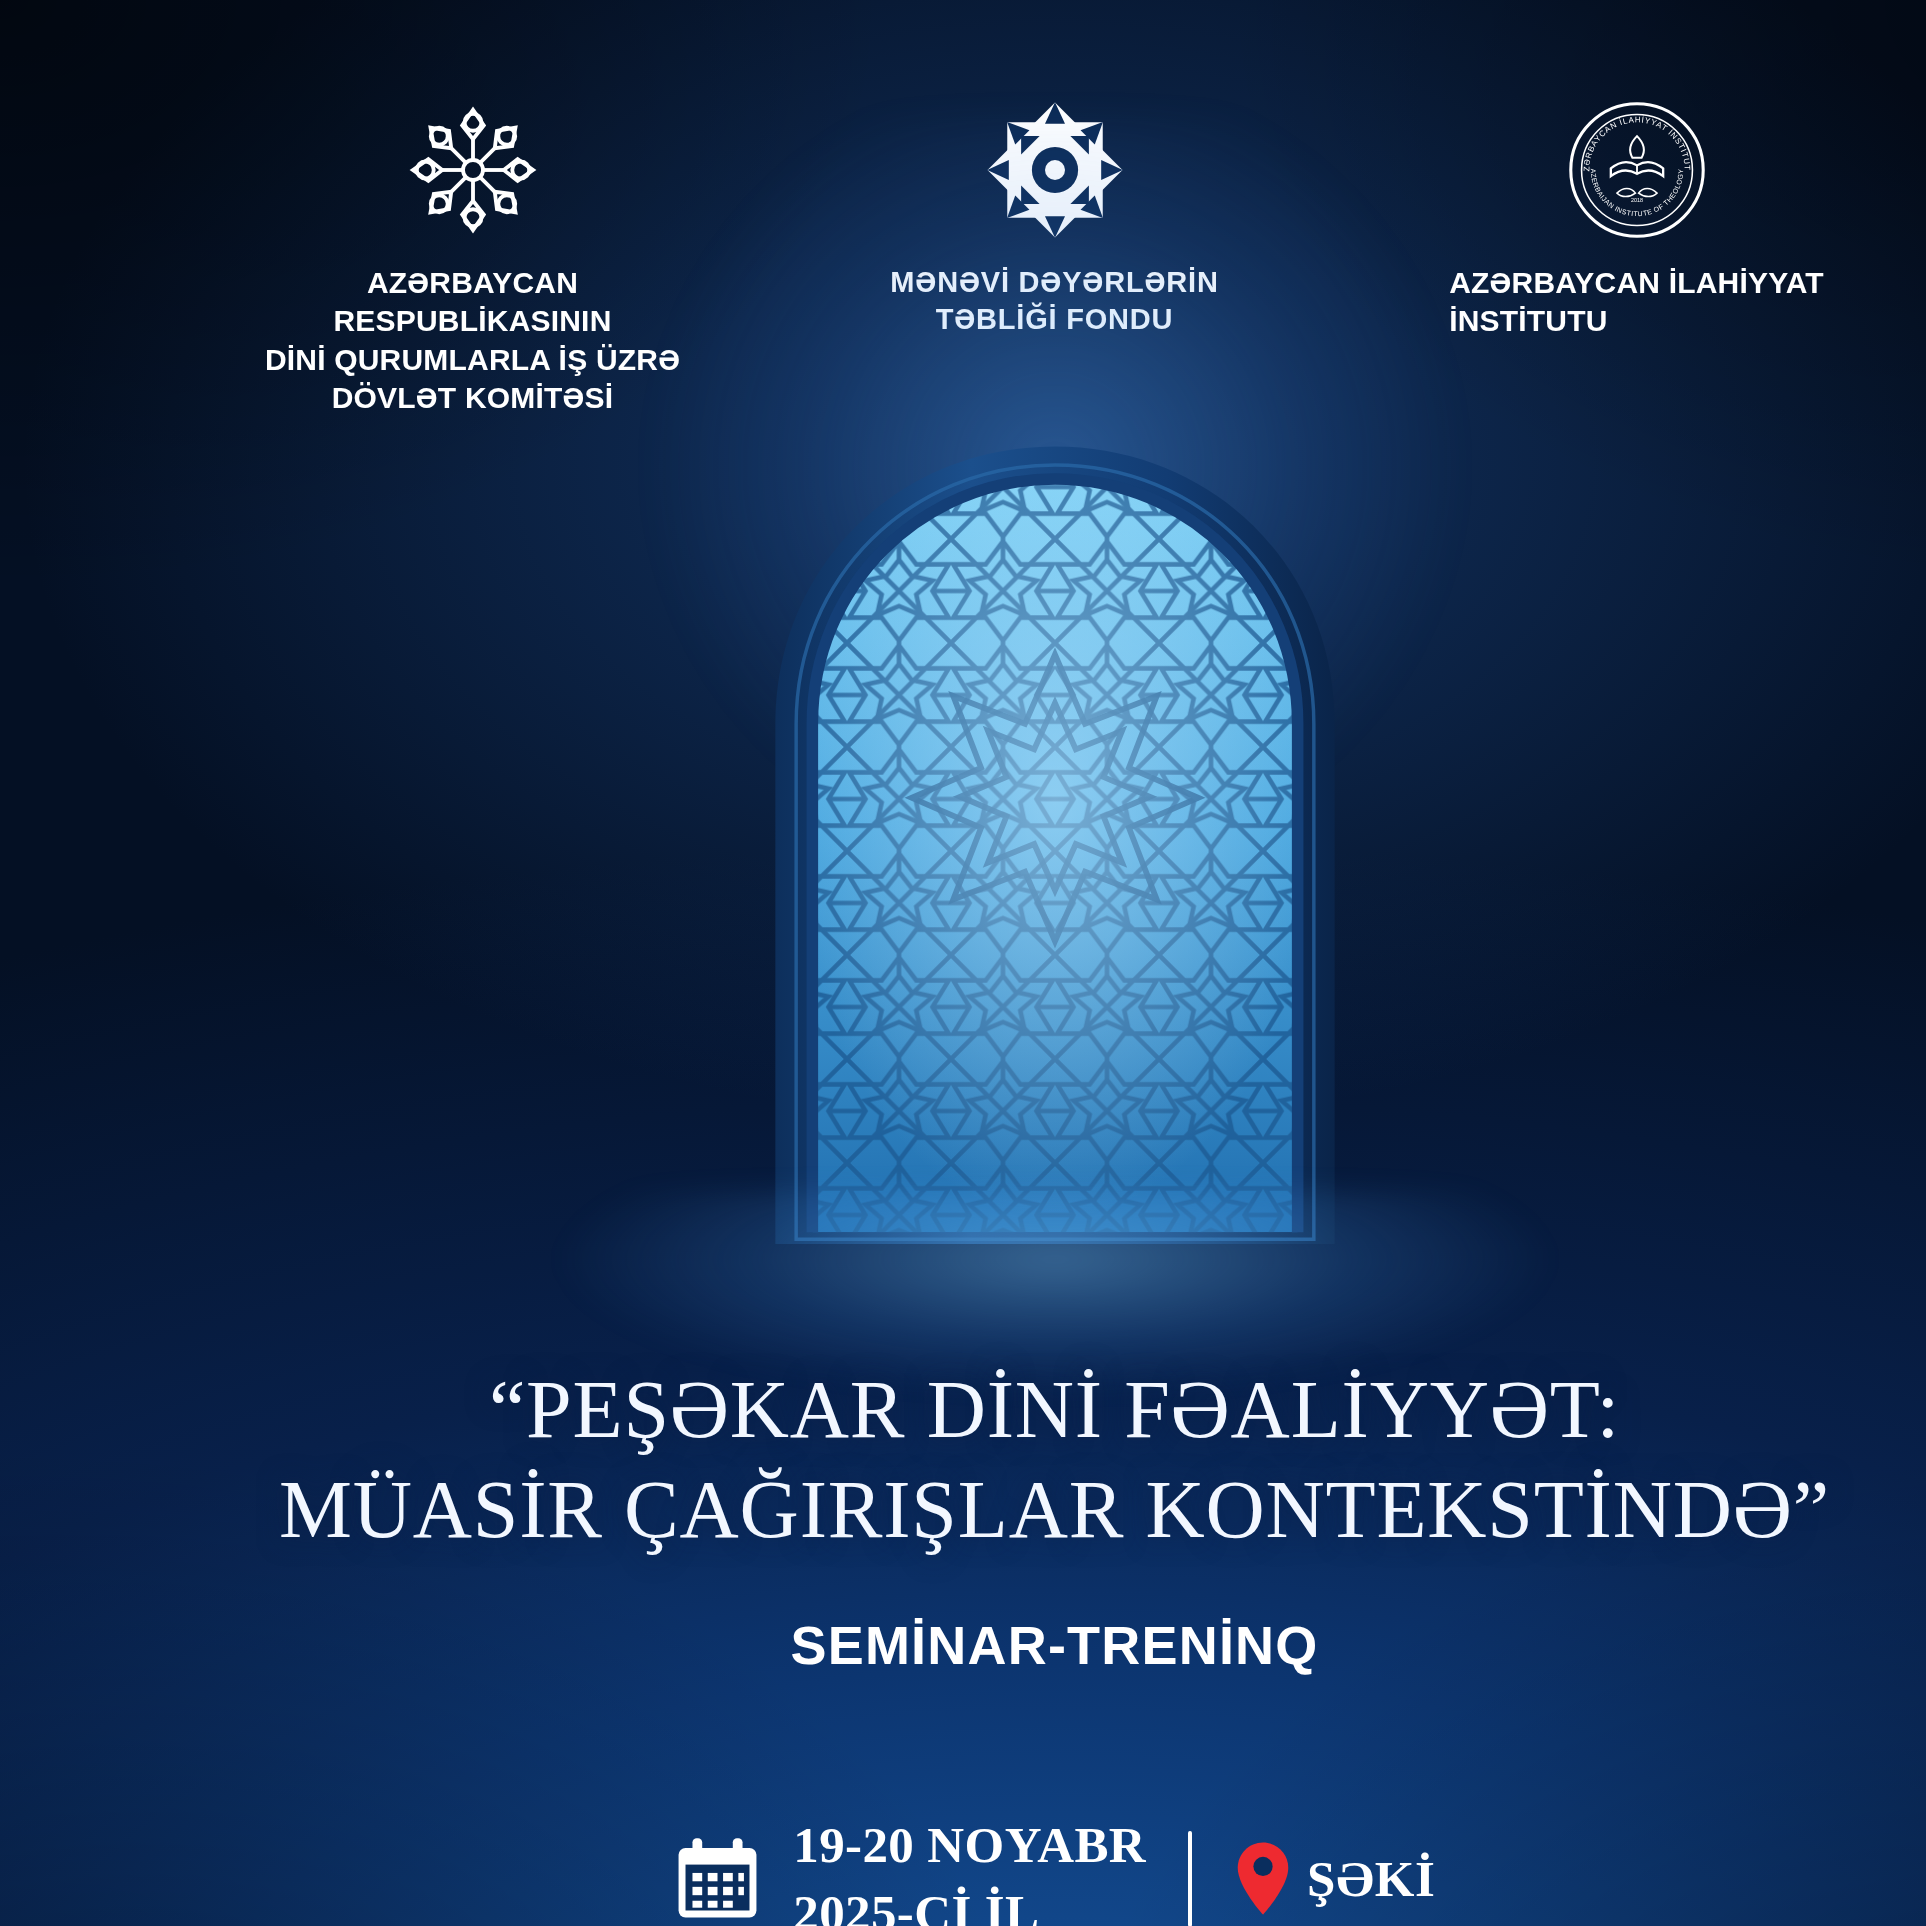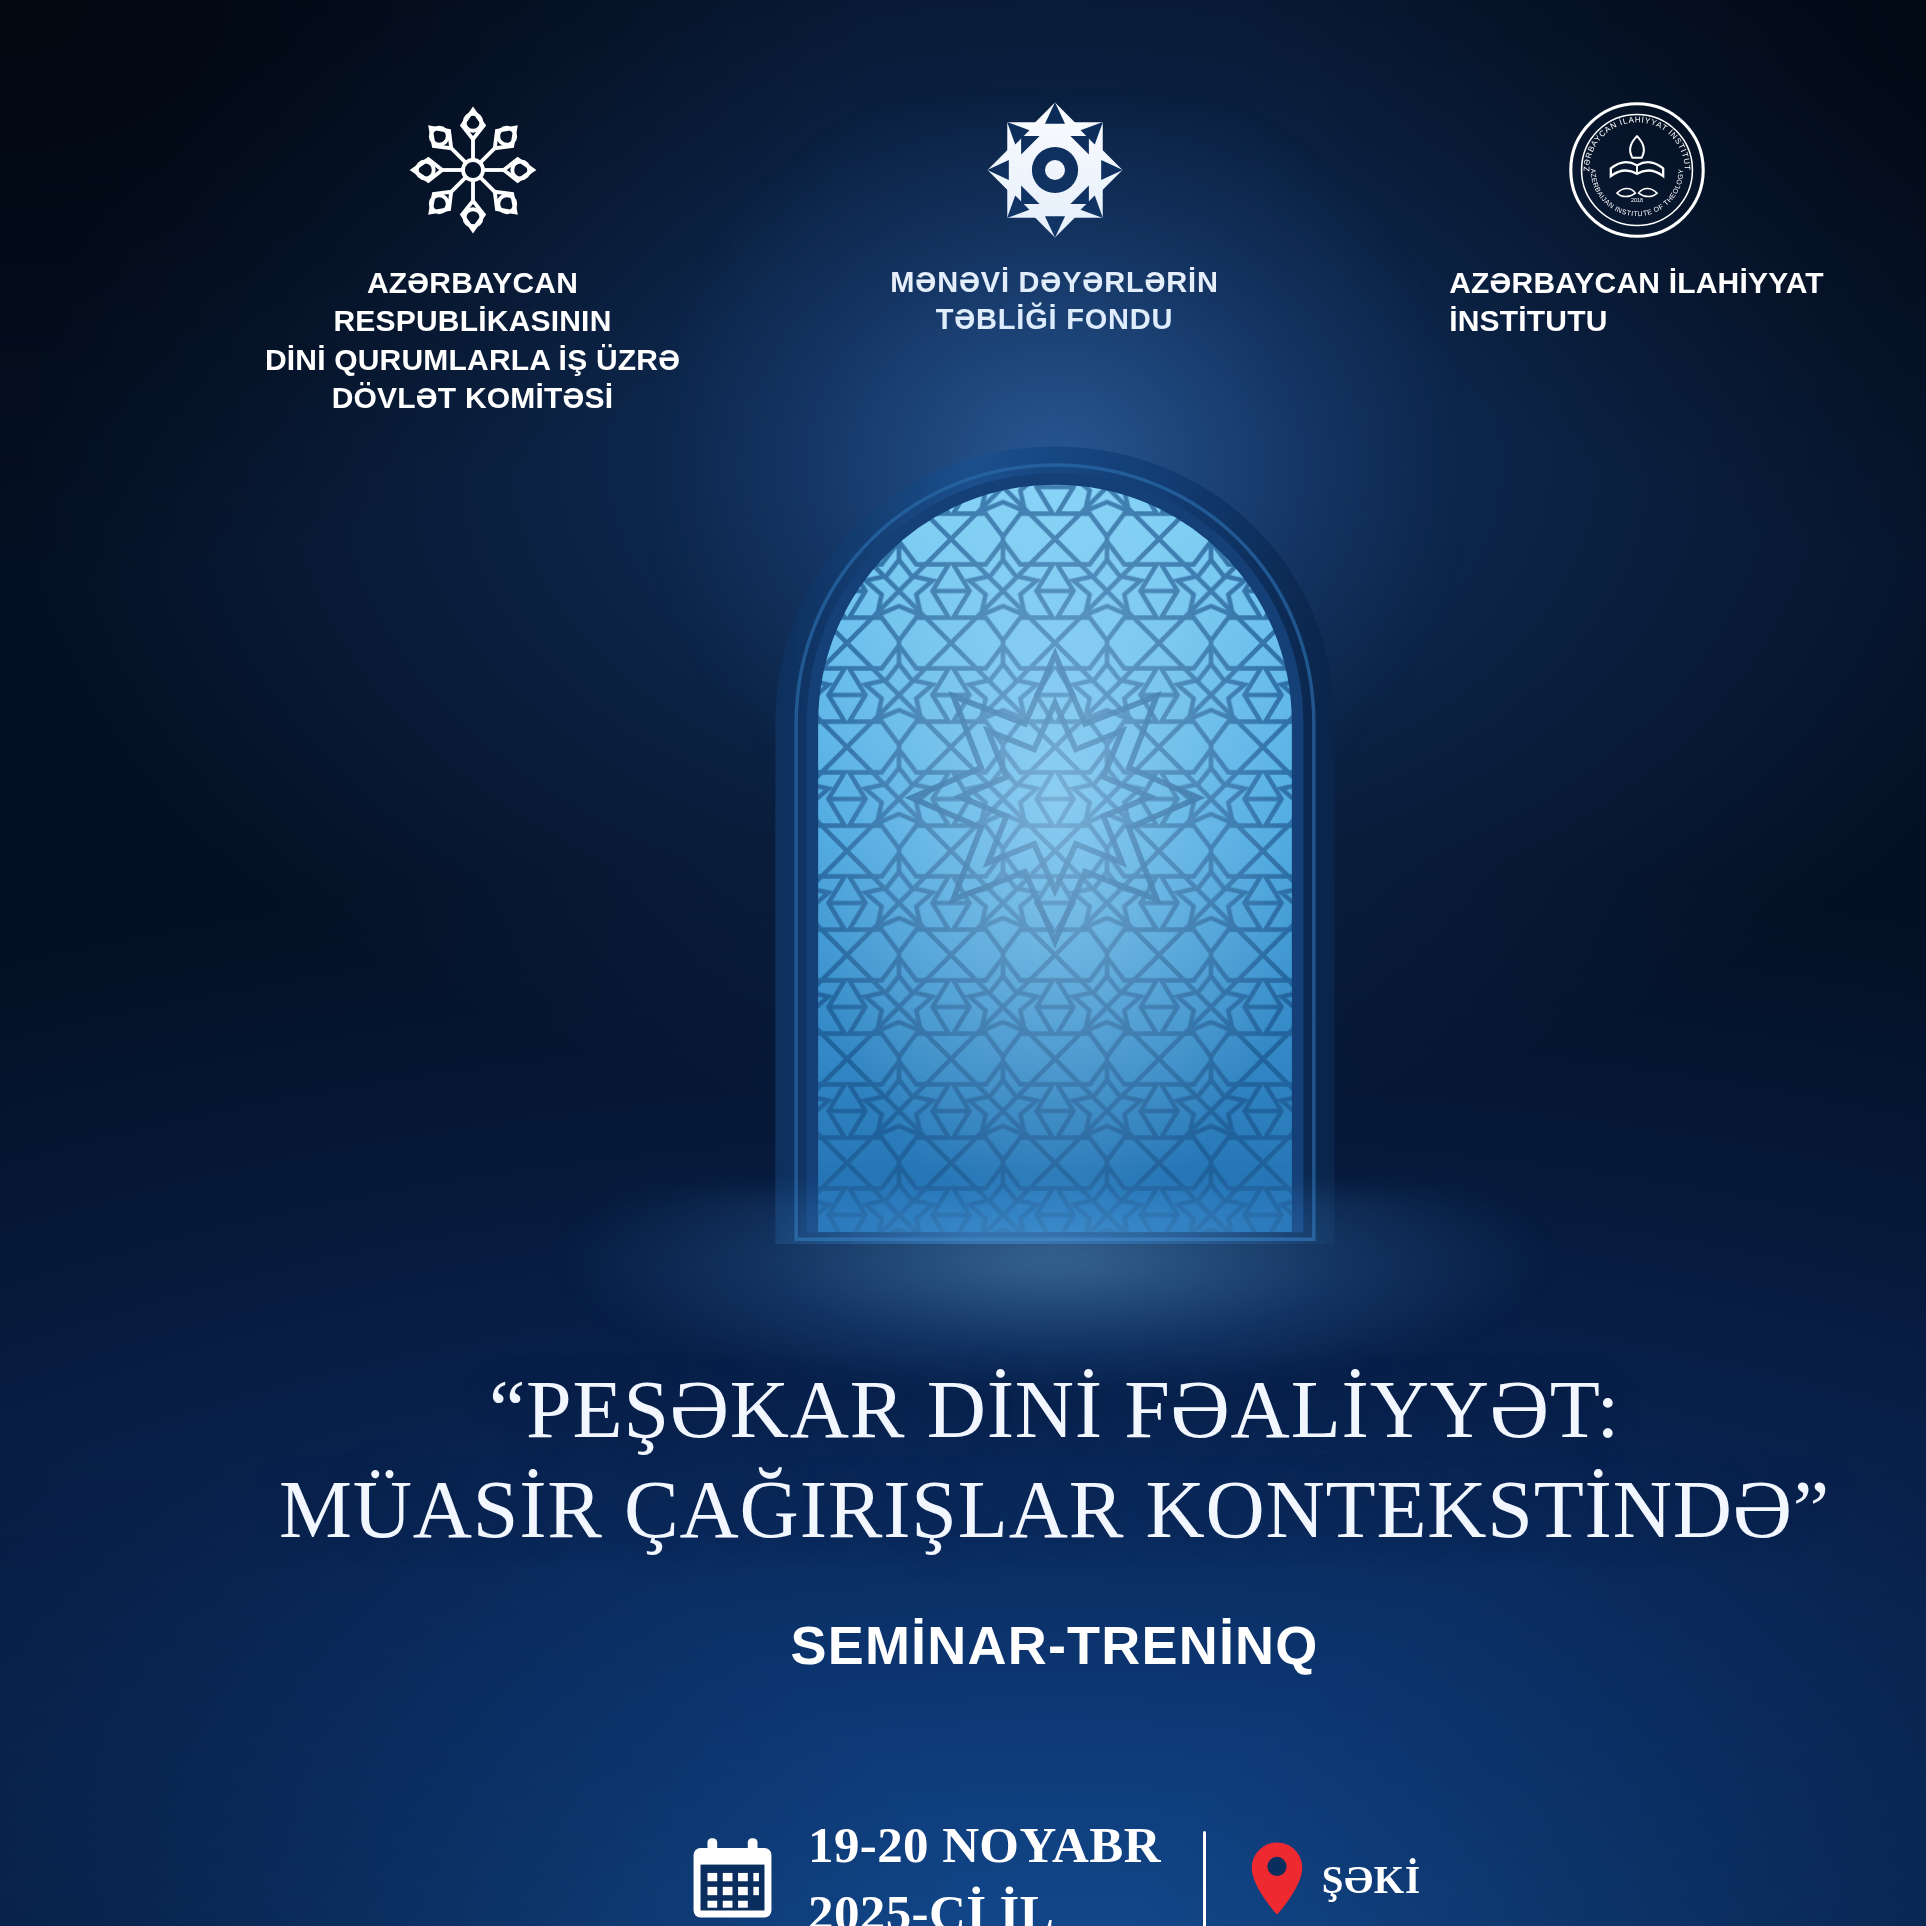--- a/index.html
+++ b/index.html
@@ -166,21 +166,21 @@
   }
   .place-group {
     display: flex;
     align-items: center;
     gap: 15.4px;
   }
   .place-text {
     color: #ffffff;
     font-family: "Liberation Serif", serif;
     font-weight: bold;
-    font-size: 39px;
+    font-size: 51px;
     letter-spacing: 0.8px;
   }
 </style>
 </head>
 <body>
 
 <div class="poster">
   <div class="vignette"></div>
 
   <div class="logo-row">

